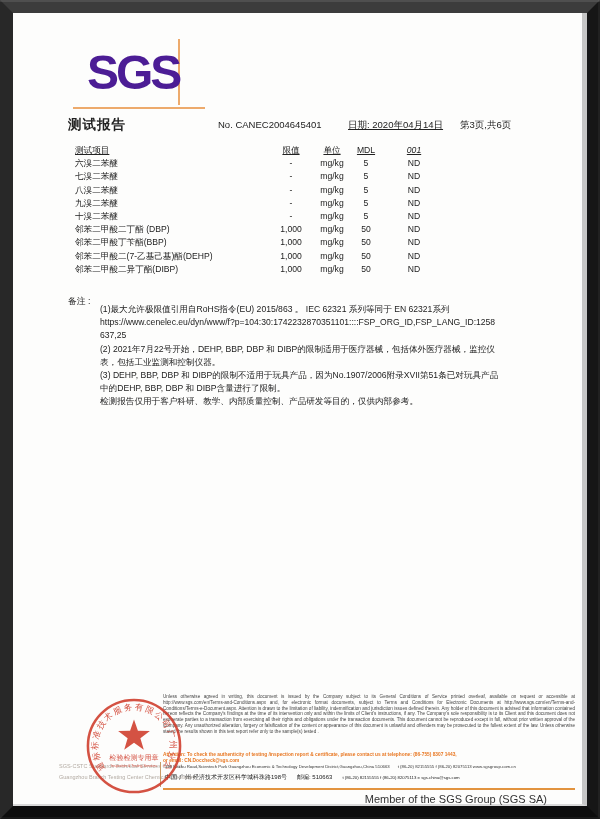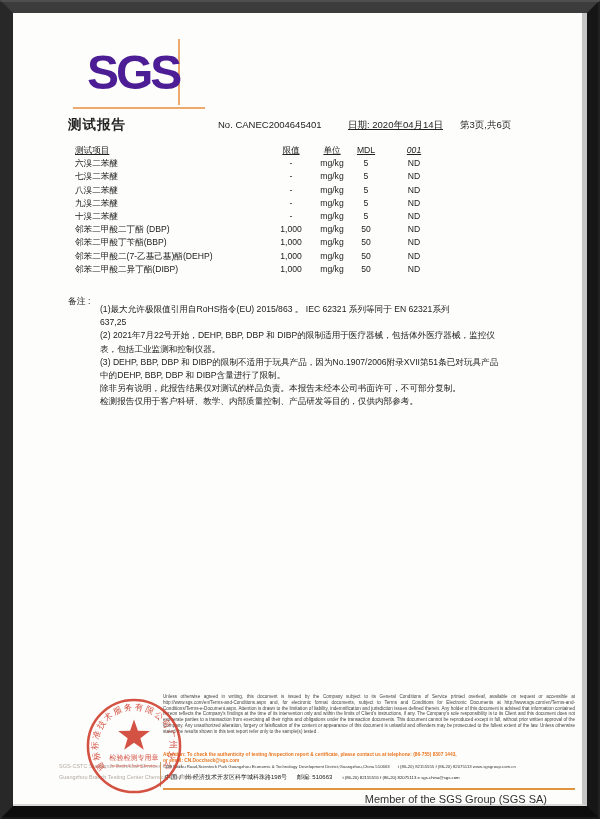--- a/index.html
+++ b/index.html
@@ -134,26 +134,26 @@
     <span>邻苯二甲酸二异丁酯(DIBP)</span>
     <span class="c">1,000</span>
     <span class="c">mg/kg</span>
     <span class="c">50</span>
     <span class="c">ND</span>
   </div>
 
   <div class="notes-label">备注 :</div>
   <div class="notes">
     <div>(1)最大允许极限值引用自RoHS指令(EU) 2015/863 。 IEC 62321 系列等同于 EN 62321系列</div>
+    <div>https://www.cenelec.eu/dyn/www/f?p=104:30:1742232870351101::::FSP_ORG_ID,FSP_LANG_ID:1258</div>
     <div>637,25</div>
     <div>(2) 2021年7月22号开始，DEHP, BBP, DBP 和 DIBP的限制适用于医疗器械，包括体外医疗器械，监控仪</div>
     <div>表，包括工业监测和控制仪器。</div>
     <div>(3) DEHP, BBP, DBP 和 DIBP的限制不适用于玩具产品，因为No.1907/2006附录XVII第51条已对玩具产品</div>
     <div>中的DEHP, BBP, DBP 和 DIBP含量进行了限制。</div>
-    <div>除非另有说明，此报告结果仅对测试的样品负责。本报告未经本公司书面许可，不可部分复制。</div>
     <div>检测报告仅用于客户科研、教学、内部质量控制、产品研发等目的，仅供内部参考。</div>
   </div>
 
   <div class="company">
     <div>SGS-CSTC Standards Technical Services Co., Ltd.</div>
     <div>Guangzhou Branch Testing Center Chemical Laboratory</div>
   </div>
 
   <div class="legal">Unless otherwise agreed in writing, this document is issued by the Company subject to its General Conditions of Service printed overleaf, available on request or accessible at http://www.sgs.com/en/Terms-and-Conditions.aspx and, for electronic format documents, subject to Terms and Conditions for Electronic Documents at http://www.sgs.com/en/Terms-and-Conditions/Terms-e-Document.aspx. Attention is drawn to the limitation of liability, indemnification and jurisdiction issues defined therein. Any holder of this document is advised that information contained hereon reflects the Company's findings at the time of its intervention only and within the limits of Client's instructions, if any. The Company's sole responsibility is to its Client and this document does not exonerate parties to a transaction from exercising all their rights and obligations under the transaction documents. This document cannot be reproduced except in full, without prior written approval of the Company. Any unauthorized alteration, forgery or falsification of the content or appearance of this document is unlawful and offenders may be prosecuted to the fullest extent of the law. Unless otherwise stated the results shown in this test report refer only to the sample(s) tested .</div>
   <div class="attention">

